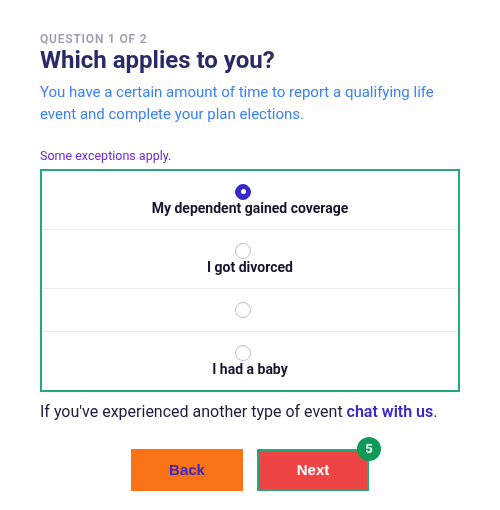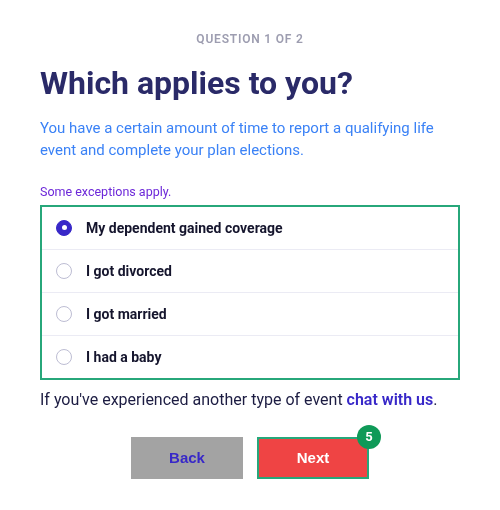--- a/index.html
+++ b/index.html
@@ -10,28 +10,27 @@
       height: 510px;
       padding: 32px 40px 20px 40px;
       color: #1a1a2e;
     }
     .step-indicator {
       color: #9d9db0;
       font-size: 12px;
       font-weight: 600;
       letter-spacing: 0.8px;
       text-transform: uppercase;
-      margin-bottom: 18px;
-      text-align: center;
+      margin-bottom: 0;
     }
     .heading {
       color: #2a2a68;
-      font-size: 32px;
+      font-size: 24px;
       font-weight: 700;
-      margin-bottom: 16px;
+      margin-bottom: 8px;
     }
     .description {
       color: #3b82f6;
       font-size: 15px;
       line-height: 1.45;
       margin-bottom: 22px;
     }
     .hint {
       color: #6d28d9;
       font-size: 12.5px;
@@ -40,20 +39,21 @@
     .options {
       border: 2px solid #27a77a;
       background: #fff;
     }
     .option {
       display: flex;
       align-items: center;
       padding: 13px 14px;
       border-bottom: 1px solid #ebebf4;
       cursor: pointer;
+      flex-direction: column;
     }
     .option:last-child { border-bottom: none; }
     .radio-outer {
       width: 16px;
       height: 16px;
       border: 1.5px solid #bdbdd3;
       border-radius: 50%;
       display: flex;
       align-items: center;
       justify-content: center;
@@ -98,21 +98,21 @@
       align-items: center;
       justify-content: center;
       width: 112px;
       height: 42px;
       font-size: 15px;
       font-weight: 600;
       border: none;
       cursor: pointer;
     }
     .btn-back {
-      background: #a3a3a3;
+      background: #f97316;
       color: #3828c8;
     }
     .btn-next-wrap {
       position: relative;
       display: inline-block;
     }
     .btn-next {
       background: #ef4444;
       color: #fff;
       border: 2px solid #27a77a;
@@ -148,21 +148,20 @@
   <div class="option">
     <span class="radio-outer selected"></span>
     <span class="option-label">My dependent gained coverage</span>
   </div>
   <div class="option">
     <span class="radio-outer"></span>
     <span class="option-label">I got divorced</span>
   </div>
   <div class="option">
     <span class="radio-outer"></span>
-    <span class="option-label">I got married</span>
   </div>
   <div class="option">
     <span class="radio-outer"></span>
     <span class="option-label">I had a baby</span>
   </div>
 </div>
 
 <div class="footnote">
   <span>If you've experienced another type of event </span><span class="chat-link">chat with us</span><span>.</span>
 </div>

